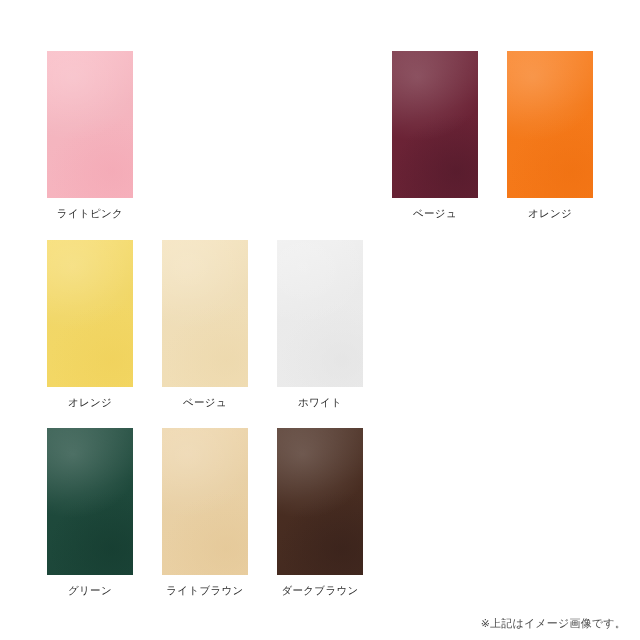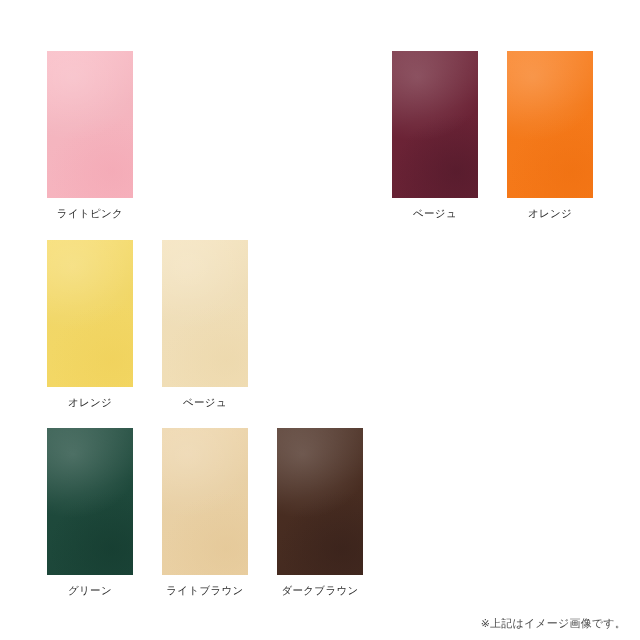--- a/index.html
+++ b/index.html
@@ -83,20 +83,26 @@
         <div class="grain" style="background: radial-gradient(130% 70% at 30% 18%, rgba(255, 255, 255, 0.16), rgba(255, 255, 255, 0) 62%), radial-gradient(110% 60% at 75% 82%, rgba(239, 208, 89, 0.6), rgba(0, 0, 0, 0) 65%), linear-gradient(160deg, rgba(255, 255, 255, 0.1) 0%, rgba(0, 0, 0, 0.02) 45%, rgba(239, 208, 89, 0.333) 100%);"></div>
       </div>
       <span class="swatch-label">オレンジ</span>
     </div>
     <div class="swatch-cell" style="left: 162px; top: 240px;">
       <div class="swatch-chip" style="background: rgb(244, 226, 187);">
         <div class="grain" style="background: radial-gradient(130% 70% at 30% 18%, rgba(255, 255, 255, 0.16), rgba(255, 255, 255, 0) 62%), radial-gradient(110% 60% at 75% 82%, rgba(235, 214, 169, 0.6), rgba(0, 0, 0, 0) 65%), linear-gradient(160deg, rgba(255, 255, 255, 0.1) 0%, rgba(0, 0, 0, 0.02) 45%, rgba(235, 214, 169, 0.333) 100%);"></div>
       </div>
       <span class="swatch-label">ベージュ</span>
     </div>
+    <div class="swatch-cell" style="left: 277px; top: 240px;">
+      <div class="swatch-chip" style="background: rgb(239, 239, 239);">
+        <div class="grain" style="background: radial-gradient(130% 70% at 30% 18%, rgba(255, 255, 255, 0.16), rgba(255, 255, 255, 0) 62%), radial-gradient(110% 60% at 75% 82%, rgba(226, 226, 226, 0.6), rgba(0, 0, 0, 0) 65%), linear-gradient(160deg, rgba(255, 255, 255, 0.1) 0%, rgba(0, 0, 0, 0.02) 45%, rgba(226, 226, 226, 0.333) 100%);"></div>
+      </div>
+      <span class="swatch-label">ホワイト</span>
+    </div>
     <div class="swatch-cell" style="left: 47px; top: 428px;">
       <div class="swatch-chip" style="background: rgb(31, 75, 61);">
         <div class="grain" style="background: radial-gradient(130% 70% at 30% 18%, rgba(255, 255, 255, 0.16), rgba(255, 255, 255, 0) 62%), radial-gradient(110% 60% at 75% 82%, rgba(20, 58, 46, 0.6), rgba(0, 0, 0, 0) 65%), linear-gradient(160deg, rgba(255, 255, 255, 0.1) 0%, rgba(0, 0, 0, 0.02) 45%, rgba(20, 58, 46, 0.333) 100%);"></div>
       </div>
       <span class="swatch-label">グリーン</span>
     </div>
     <div class="swatch-cell" style="left: 162px; top: 428px;">
       <div class="swatch-chip" style="background: rgb(237, 212, 168);">
         <div class="grain" style="background: radial-gradient(130% 70% at 30% 18%, rgba(255, 255, 255, 0.16), rgba(255, 255, 255, 0) 62%), radial-gradient(110% 60% at 75% 82%, rgba(227, 198, 149, 0.6), rgba(0, 0, 0, 0) 65%), linear-gradient(160deg, rgba(255, 255, 255, 0.1) 0%, rgba(0, 0, 0, 0.02) 45%, rgba(227, 198, 149, 0.333) 100%);"></div>
       </div>

